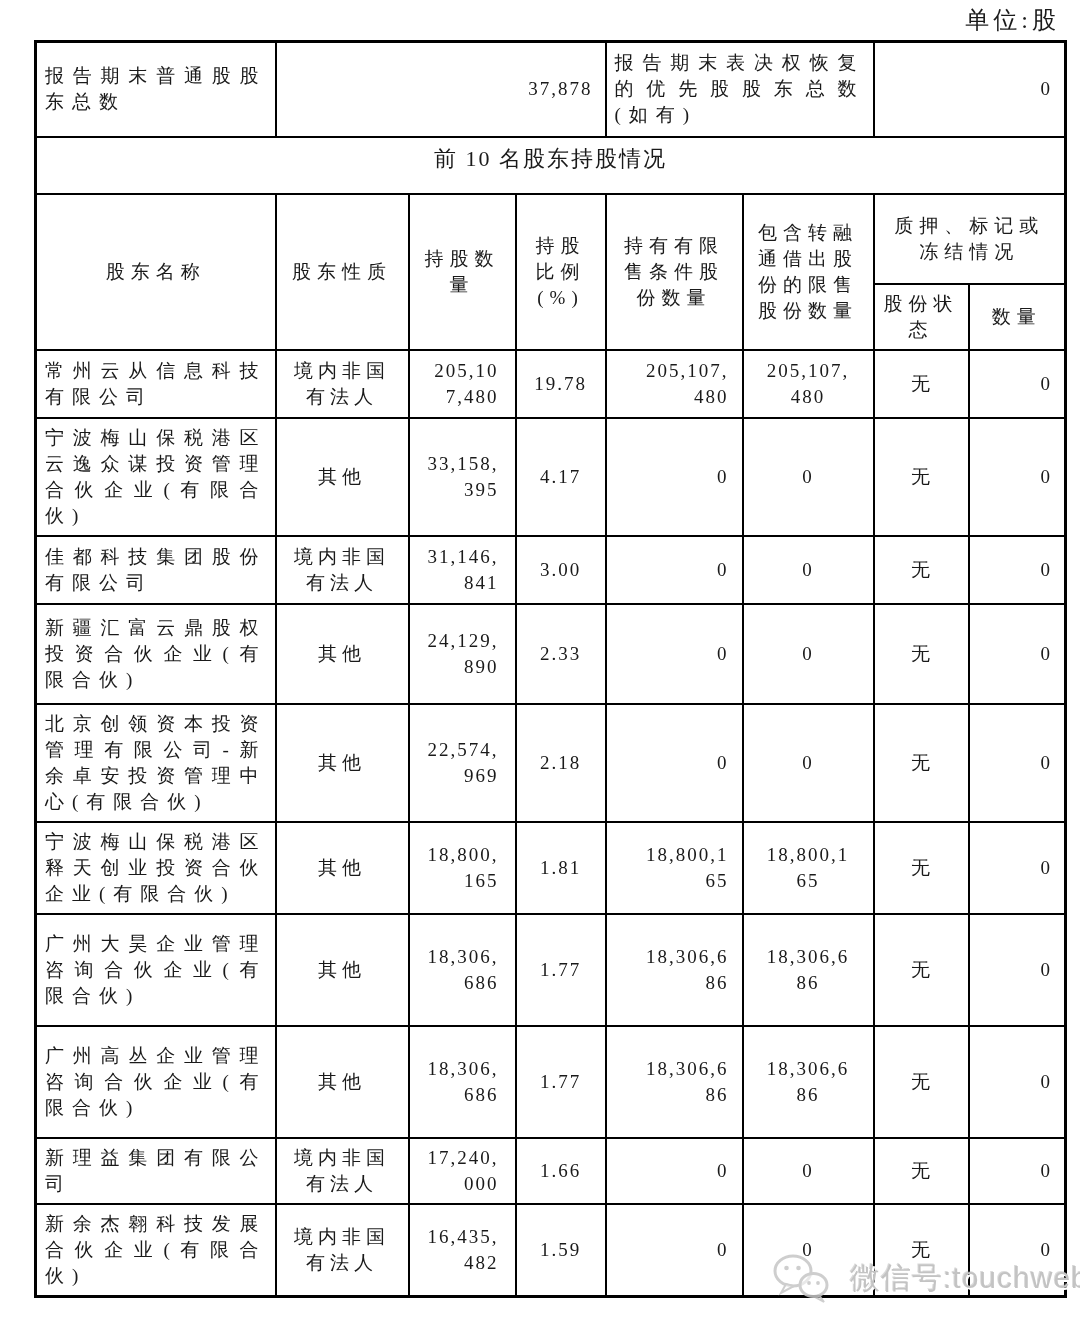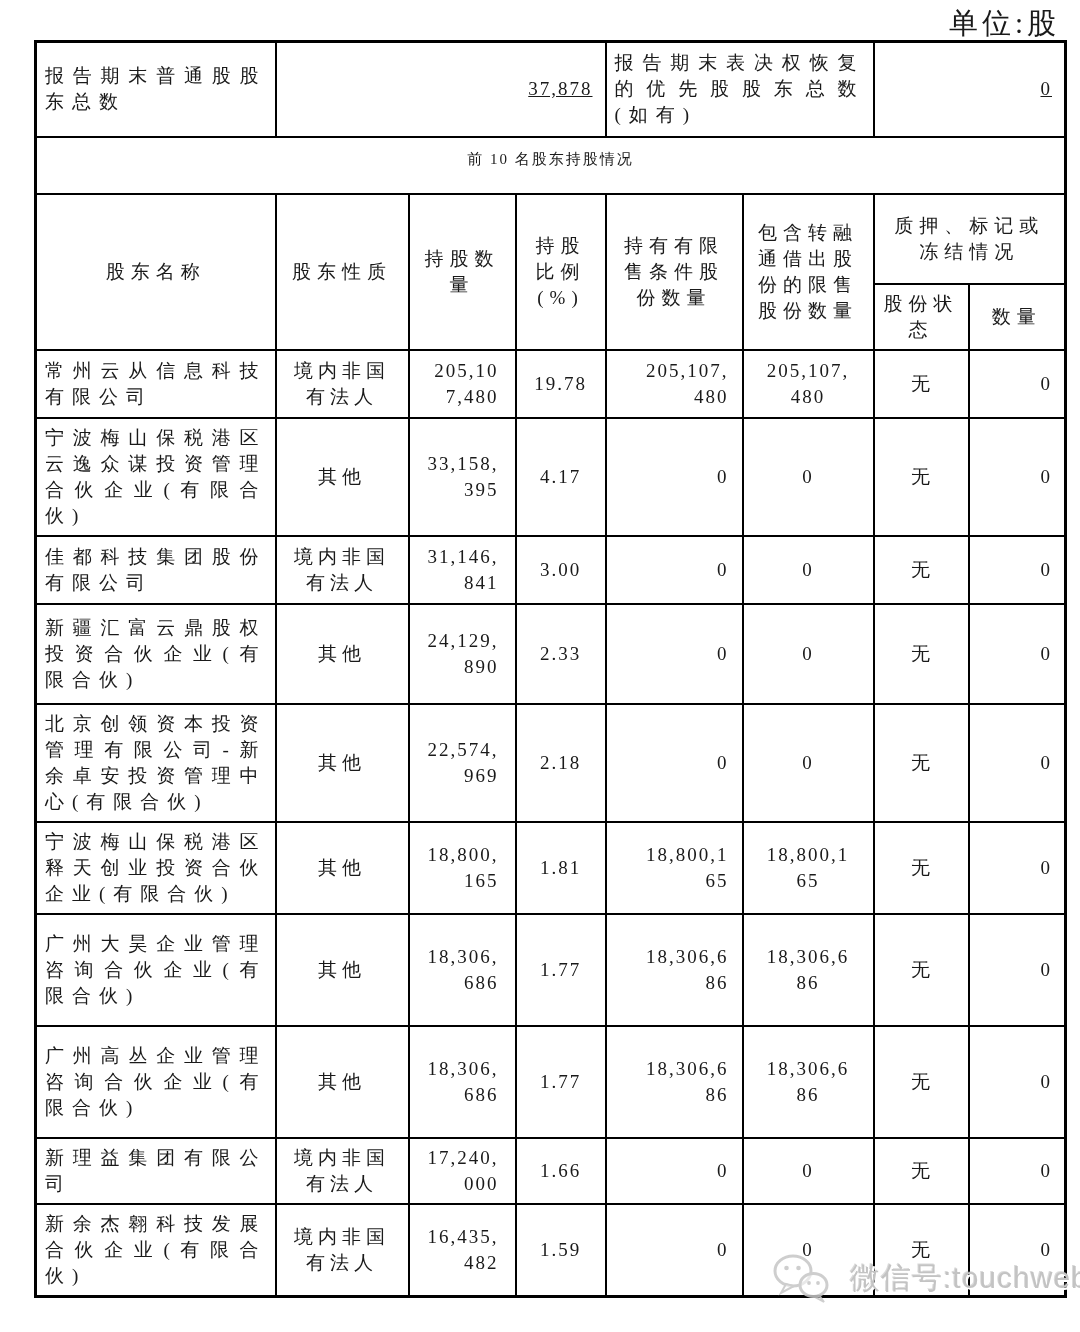--- a/index.html
+++ b/index.html
@@ -4,21 +4,21 @@
 <style>
   html,body{margin:0;padding:0;background:#ffffff;}
   body{
     width:1080px;height:1332px;position:relative;overflow:hidden;
     font-family:"Liberation Serif","DejaVu Serif",serif;
     color:#1a1a1a;
   }
   .page{position:relative;width:1080px;height:1332px;}
   .unit-label{
     position:absolute;top:4px;right:20px;
-    font-size:29px;letter-spacing:4px;white-space:nowrap;
+    font-size:24px;letter-spacing:4px;white-space:nowrap;
   }
   table.main{
     position:absolute;left:34px;top:40px;width:1030px;
     border-collapse:collapse;table-layout:fixed;
     border:3px solid #000;
   }
   td,th{
     border:2px solid #000;
     font-size:19px;line-height:26px;font-weight:normal;
     vertical-align:middle;padding:6px 8px;
@@ -27,36 +27,36 @@
   
   tr.row-summary{height:95px;}
   tr.row-section{height:57px;}
   tr.hdr1{height:63px;}
   tr.hdr2{height:65px;}
   tr.h68{height:68px;}  tr.h130{height:118px;} tr.h100{height:100px;}
   tr.h97{height:76px;}  tr.h98{height:112px;}   tr.h70{height:54px;}
   tr.h89{height:89px;}
   
   .jt{text-align:justify;text-justify:inter-ideograph;letter-spacing:8px;}
-  .rt{text-align:right;text-decoration:underline;}
+  .rt{text-align:right;}
   .num{letter-spacing:2px;word-break:break-all;}
   td.c-val{padding-right:12px;}
   td.c-nature{text-align:center;letter-spacing:5px;padding:6px 12px;}
   td.c-shares{text-align:right;padding:6px 16px;}
   td.c-ratio{text-align:center;}
   td.c-restricted{text-align:right;padding:6px 13px 6px 30px;}
   td.c-lending{text-align:center;padding:6px 19px;}
   td.c-status{text-align:center;letter-spacing:1px;}
   td.c-qty{text-align:right;padding-right:12px;}
   th{letter-spacing:6px;text-align:center;}
   th.h-pledge{padding:18px 14px;}
   th.h-status{padding:6px 2px;}
   td.section-cell{
     text-align:center;vertical-align:top;
-    font-size:15px;letter-spacing:2px;padding-top:8px;
+    font-size:22px;letter-spacing:2px;padding-top:8px;
   }
   
   .watermark{
     position:absolute;left:772px;top:1252px;
     display:flex;align-items:center;gap:20px;
     color:#c3c3c3;
     font-family:"Liberation Sans","DejaVu Sans",sans-serif;
     font-size:30px;letter-spacing:1px;white-space:nowrap;
     text-shadow:2px 2px 0 #ffffff,-1px -1px 0 rgba(150,150,150,0.35);
   }

